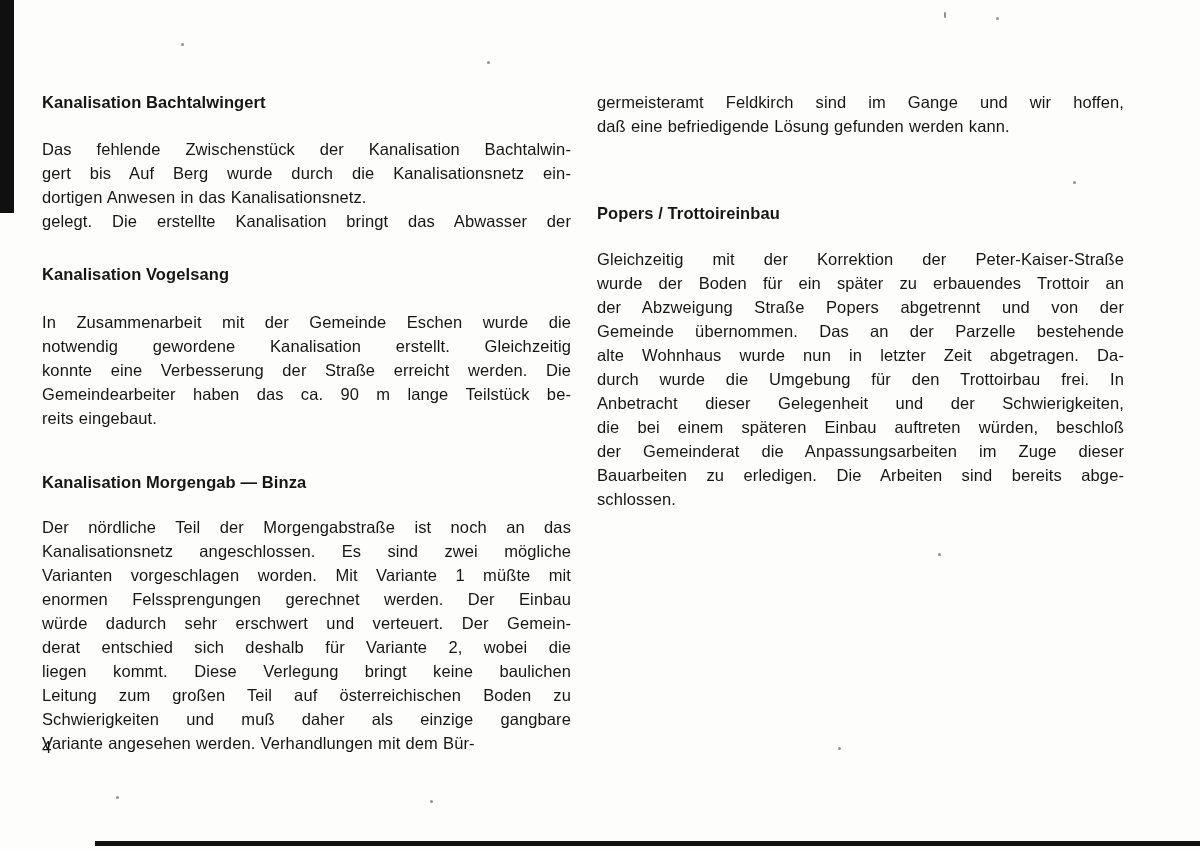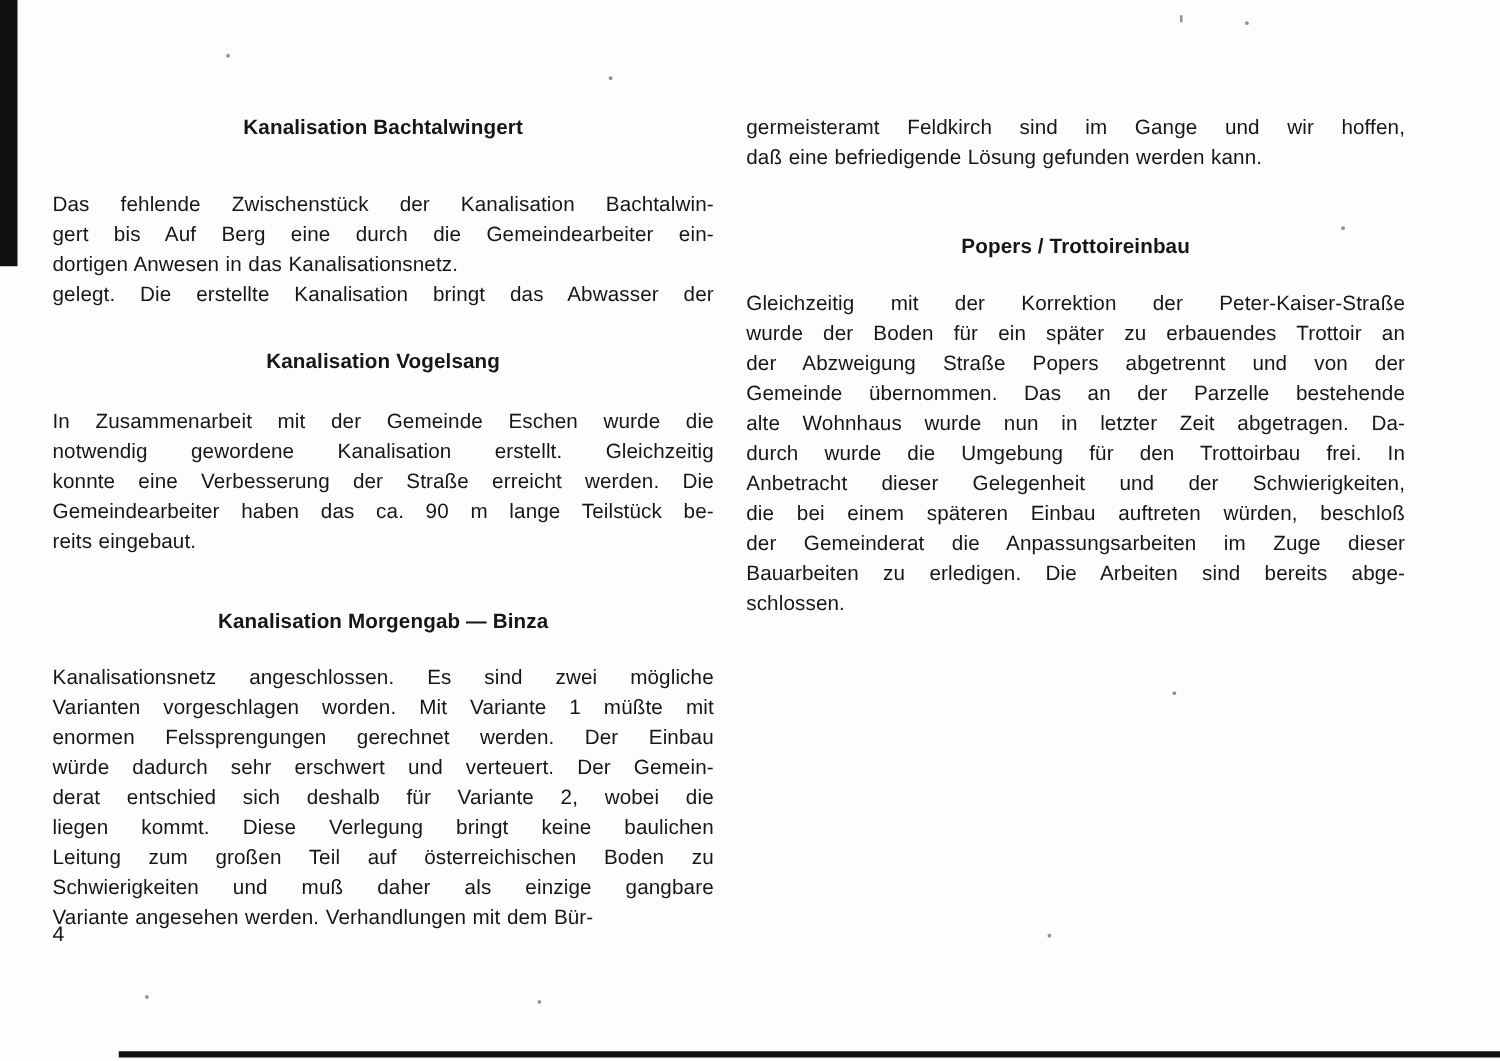--- a/index.html
+++ b/index.html
@@ -36,39 +36,38 @@
     font-size: 16.5px; line-height: 24px;
     letter-spacing: .1px;
   }
   .col-left  { left: 42px;  width: 529px; padding-top: 90px; }
   .col-right { left: 597px; width: 527px; padding-top: 90px; }
 
   .heading {
     font-weight: bold;
     font-size: 16.5px; line-height: 24px;
     margin: 0;
-    text-align: center;
   }
   .para { margin: 0; }
   .line {
     text-align: justify;
     text-align-last: justify;
     word-spacing: .5px;
   }
   .line-last {
     text-align-last: left;
   }
 
   
-  .gap-after-heading   { margin-top: 38px; }
+  .gap-after-heading   { margin-top: 23px; }
   .gap-heading-2       { margin-top: 29px; }
   .gap-para-2          { margin-top: 24px; }
   .gap-heading-3       { margin-top: 40px; }
   .gap-para-3          { margin-top: 21px; }
-  .gap-heading-right   { margin-top: 47px; }
+  .gap-heading-right   { margin-top: 63px; }
   .gap-para-right      { margin-top: 22px; }
 
   .page-number {
     position: absolute; left: 42px; top: 736px;
     font-size: 17px; line-height: 24px;
   }
 </style>
 </head>
 <body>
 
@@ -83,36 +82,37 @@
   <div class="speck" style="left:1073px; top:181px;"></div>
   <div class="speck" style="left:938px; top:553px;"></div>
   <div class="speck" style="left:838px; top:747px;"></div>
   <div class="speck" style="left:430px; top:800px;"></div>
   <div class="speck" style="left:116px; top:796px;"></div>
 
   <div class="col col-left">
     <div class="heading">Kanalisation Bachtalwingert</div>
     <div class="para gap-after-heading">
         <div class="line">Das fehlende Zwischenstück der Kanalisation Bachtalwin-</div>
-        <div class="line">gert bis Auf Berg eine durch die Gemeindearbeiter ein-</div>
+        <div class="line">gert bis Auf Berg wurde durch die Kanalisationsnetz ein-</div>
         <div class="line line-last">dortigen Anwesen in das Kanalisationsnetz.</div>
         <div class="line">gelegt. Die erstellte Kanalisation bringt das Abwasser der</div>
       </div>
 
     <div class="heading gap-heading-2">Kanalisation Vogelsang</div>
     <div class="para gap-para-2">
         <div class="line">In Zusammenarbeit mit der Gemeinde Eschen wurde die</div>
         <div class="line">notwendig gewordene Kanalisation erstellt. Gleichzeitig</div>
         <div class="line">konnte eine Verbesserung der Straße erreicht werden. Die</div>
         <div class="line">Gemeindearbeiter haben das ca. 90 m lange Teilstück be-</div>
         <div class="line line-last">reits eingebaut.</div>
       </div>
 
     <div class="heading gap-heading-3">Kanalisation Morgengab — Binza</div>
     <div class="para gap-para-3">
+        <div class="line">Der nördliche Teil der Morgengabstraße ist noch an das</div>
         <div class="line">Kanalisationsnetz angeschlossen. Es sind zwei mögliche</div>
         <div class="line">Varianten vorgeschlagen worden. Mit Variante 1 müßte mit</div>
         <div class="line">enormen Felssprengungen gerechnet werden. Der Einbau</div>
         <div class="line">würde dadurch sehr erschwert und verteuert. Der Gemein-</div>
         <div class="line">derat entschied sich deshalb für Variante 2, wobei die</div>
         <div class="line">liegen kommt. Diese Verlegung bringt keine baulichen</div>
         <div class="line">Leitung zum großen Teil auf österreichischen Boden zu</div>
         <div class="line">Schwierigkeiten und muß daher als einzige gangbare</div>
         <div class="line line-last">Variante angesehen werden. Verhandlungen mit dem Bür-</div>
       </div>

